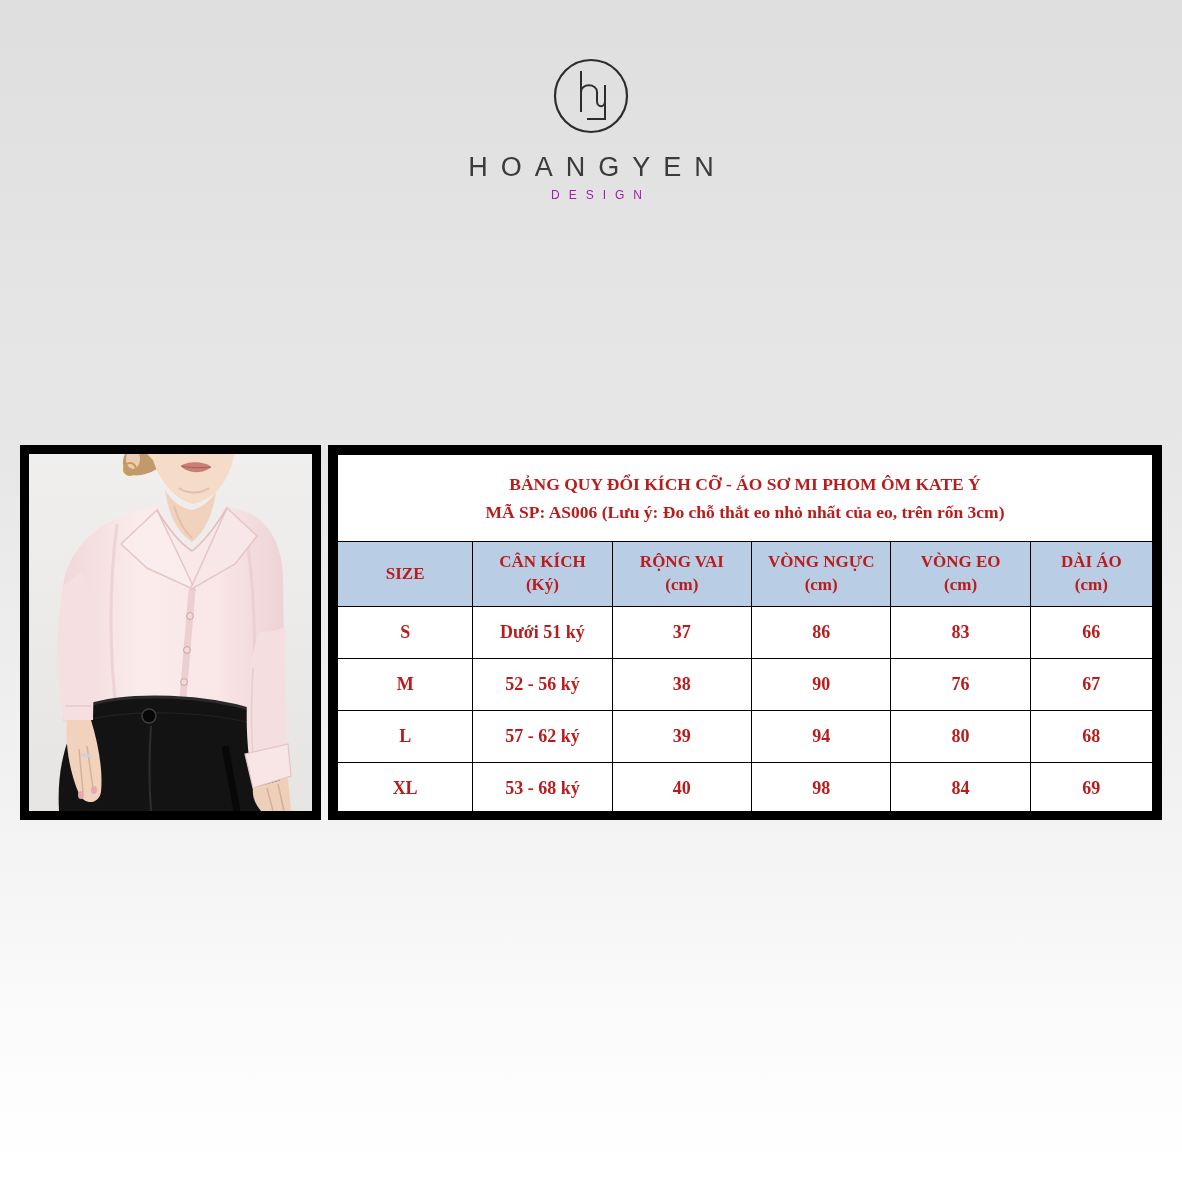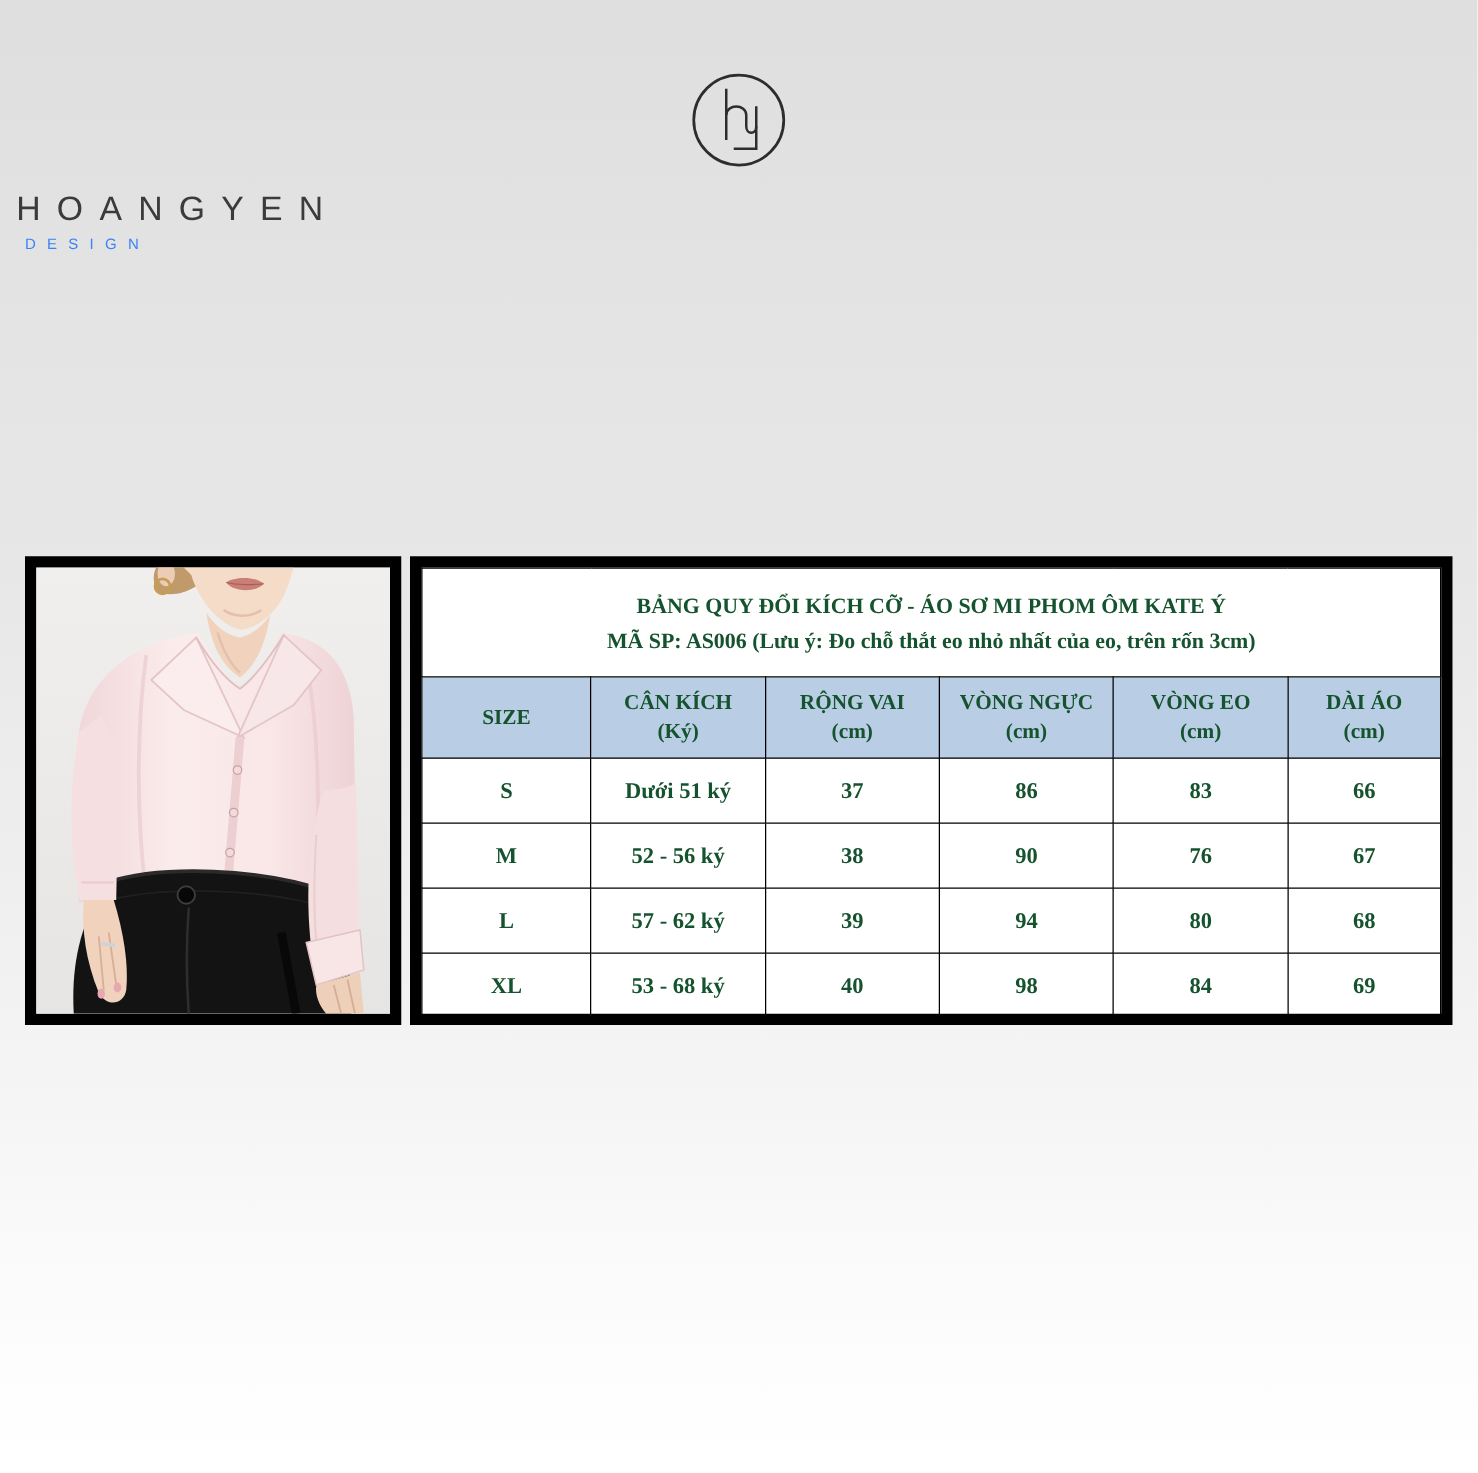--- a/index.html
+++ b/index.html
@@ -2,47 +2,47 @@
 <html><head>
 <meta charset="utf-8">
 <style>
   html,body{margin:0;padding:0;}
   body{
     width:1182px;height:1178px;position:relative;overflow:hidden;
     background:linear-gradient(180deg,#dfdfdf 0%,#e7e7e7 38%,#f2f2f2 68%,#fdfdfd 92%,#ffffff 100%);
     font-family:"Liberation Serif","DejaVu Serif",serif;
   }
   
-  .brand{position:absolute;top:56px;left:0;width:100%;text-align:left;}
+  .brand{position:absolute;top:56px;left:0;width:100%;text-align:center;}
   .brand svg{display:block;margin:0 auto;}
   .brand-name{
     margin-top:16px;font-family:"Liberation Sans","DejaVu Sans",sans-serif;
     font-size:27px;font-weight:400;color:#3b3b3b;letter-spacing:13px;padding-left:13px;
   }
   .brand-tagline{
     margin-top:5px;font-family:"Liberation Sans","DejaVu Sans",sans-serif;
-    font-size:12px;color:#3b82f6;letter-spacing:9px;padding-left:20px;
+    font-size:12px;color:#a21caf;letter-spacing:9px;padding-left:20px;
   }
   
   .page-title{position:absolute;top:298px;left:0;width:100%;text-align:center;color:#0c0c0c;}
   .page-title .main{font-size:56px;font-weight:bold;letter-spacing:1px;line-height:1.0;}
   .page-title .code{font-size:46px;font-weight:bold;line-height:1.1;margin-top:4px;}
   
   .content{position:absolute;top:445px;left:20px;width:1142px;height:375px;}
   .photo-frame{
     position:absolute;left:0;top:0;width:283px;height:357px;
     border:9px solid #000;background:#eeedeb;
   }
   .photo-frame svg{display:block;}
   .table-frame{
     position:absolute;left:308px;top:0;width:816px;height:357px;
     border:9px solid #000;background:#ffffff;
   }
   table.size-table{
-    border-collapse:collapse;table-layout:fixed;width:816px;height:357px;color:#14532d;
+    border-collapse:collapse;table-layout:fixed;width:816px;height:357px;color:#b91c1c;
   }
   .size-table td,.size-table th{border:1.6px solid #000;text-align:center;vertical-align:middle;padding:0;}
   .size-table col.c1{width:16.6%;}
   .size-table col.c2,.size-table col.c3,.size-table col.c4,.size-table col.c5{width:17.1%;}
   .size-table col.c6{width:15.0%;}
   .tbl-title td{height:86px;font-weight:bold;font-size:17.5px;line-height:1.6;}
   .size-table th{background:#b9cde5;height:64px;font-size:17px;font-weight:bold;line-height:1.35;}
   .size-table th .unit:empty{display:none;}
   .size-table th span{display:block;}
   .size-table td.data{height:51px;font-size:18px;font-weight:bold;}

